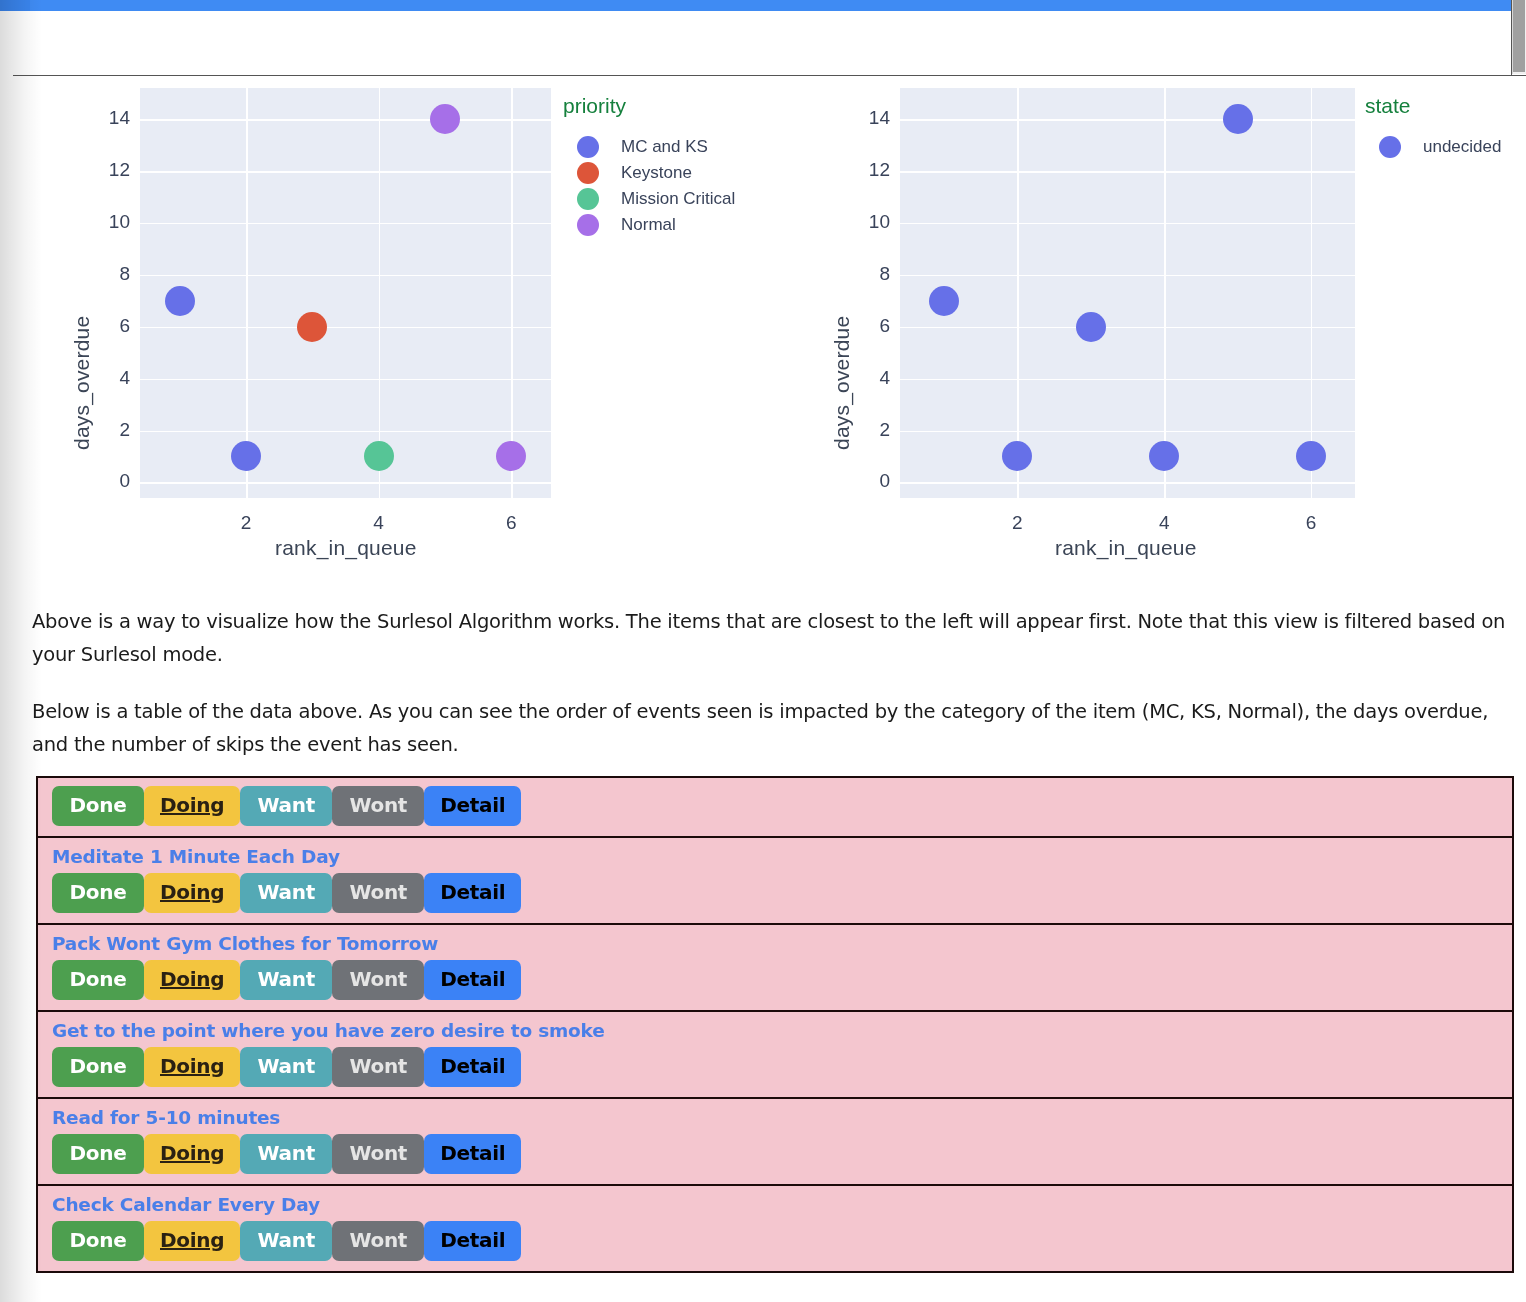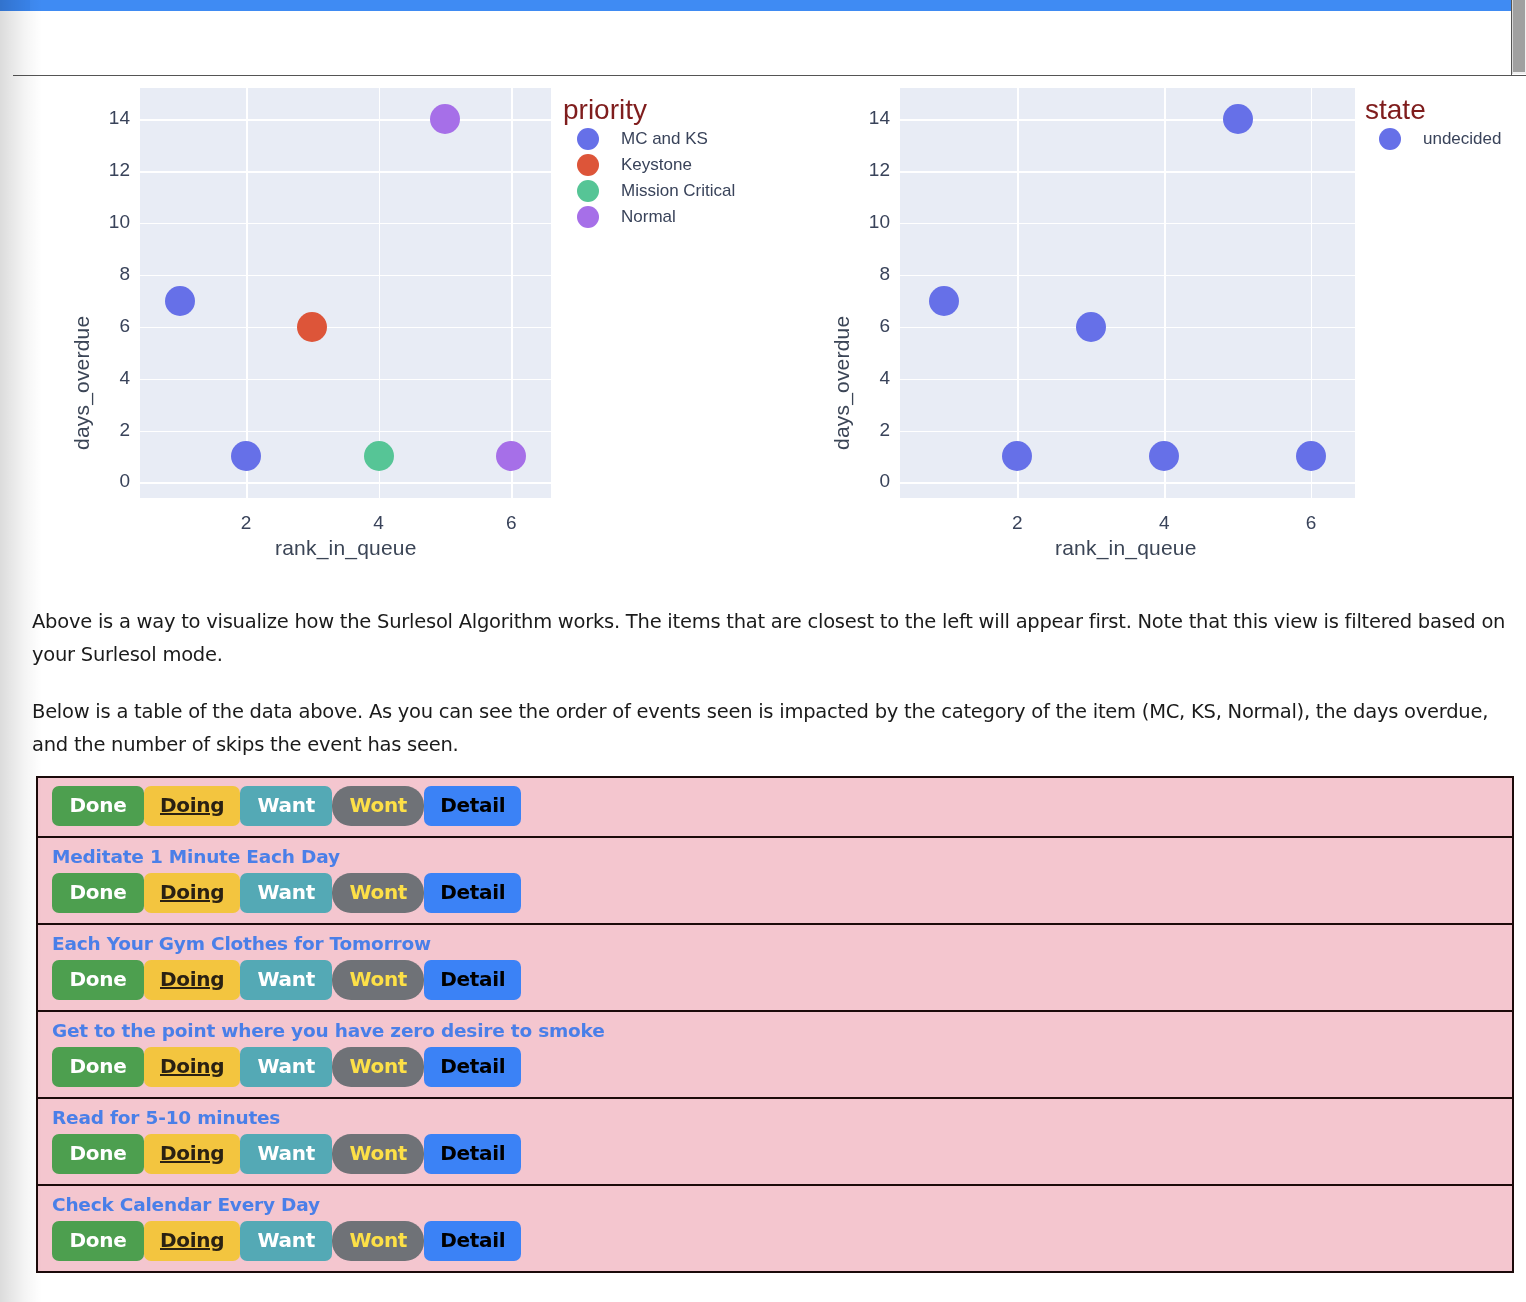--- a/index.html
+++ b/index.html
@@ -135,23 +135,23 @@
     position: absolute;
     border-radius: 50%;
     width: 30px; height: 30px;
     margin-left: -15px;
     margin-top: -15px;
   }
   .legend {
     position: absolute;
   }
   .legend-title {
-    font-size: 28px;
-    color: #7f1d1d;
-    margin-bottom: 0;
+    font-size: 21px;
+    color: #15803d;
+    margin-bottom: 16px;
     white-space: nowrap;
   }
   .legend-item {
     display: flex;
     align-items: center;
     height: 26px;
     margin-left: 14px;
   }
   .legend-swatch {
     width: 22px; height: 22px;
@@ -214,21 +214,21 @@
     border-radius: 7px;
     border: none;
     cursor: pointer;
     line-height: 22px;
     white-space: nowrap;
     letter-spacing: -0.3px;
   }
   .btn-done  { background: #4d9f4f; color: #ffffff; min-width: 92px; }
   .btn-doing { background: #f3c53f; color: #2a2113; min-width: 92px; text-decoration: underline; }
   .btn-want  { background: #54a9b5; color: #ffffff; min-width: 92px; }
-  .btn-wont  { background: #6f7277; color: #fde047; min-width: 92px; border-radius: 19px; }
+  .btn-wont  { background: #6f7277; color: #e5e5e5; min-width: 92px; }
   .btn-detail{ background: #3b82f6; color: #000000; min-width: 92px; }
 </style>
 </head>
 <body>
 
 <div id="page">
 
   <div class="left-shade"></div>
 
   <div class="top-bar">
@@ -363,21 +363,21 @@
         <span class="item-title">Meditate 1 Minute Each Day</span>
         <div class="btn-group">
           <button class="btn btn-done">Done</button>
           <button class="btn btn-doing">Doing</button>
           <button class="btn btn-want">Want</button>
           <button class="btn btn-wont">Wont</button>
           <button class="btn btn-detail">Detail</button>
         </div>
       </div>
       <div class="item-row">
-        <span class="item-title">Each Your Gym Clothes for Tomorrow</span>
+        <span class="item-title">Pack Wont Gym Clothes for Tomorrow</span>
         <div class="btn-group">
           <button class="btn btn-done">Done</button>
           <button class="btn btn-doing">Doing</button>
           <button class="btn btn-want">Want</button>
           <button class="btn btn-wont">Wont</button>
           <button class="btn btn-detail">Detail</button>
         </div>
       </div>
       <div class="item-row">
         <span class="item-title">Get to the point where you have zero desire to smoke</span>

